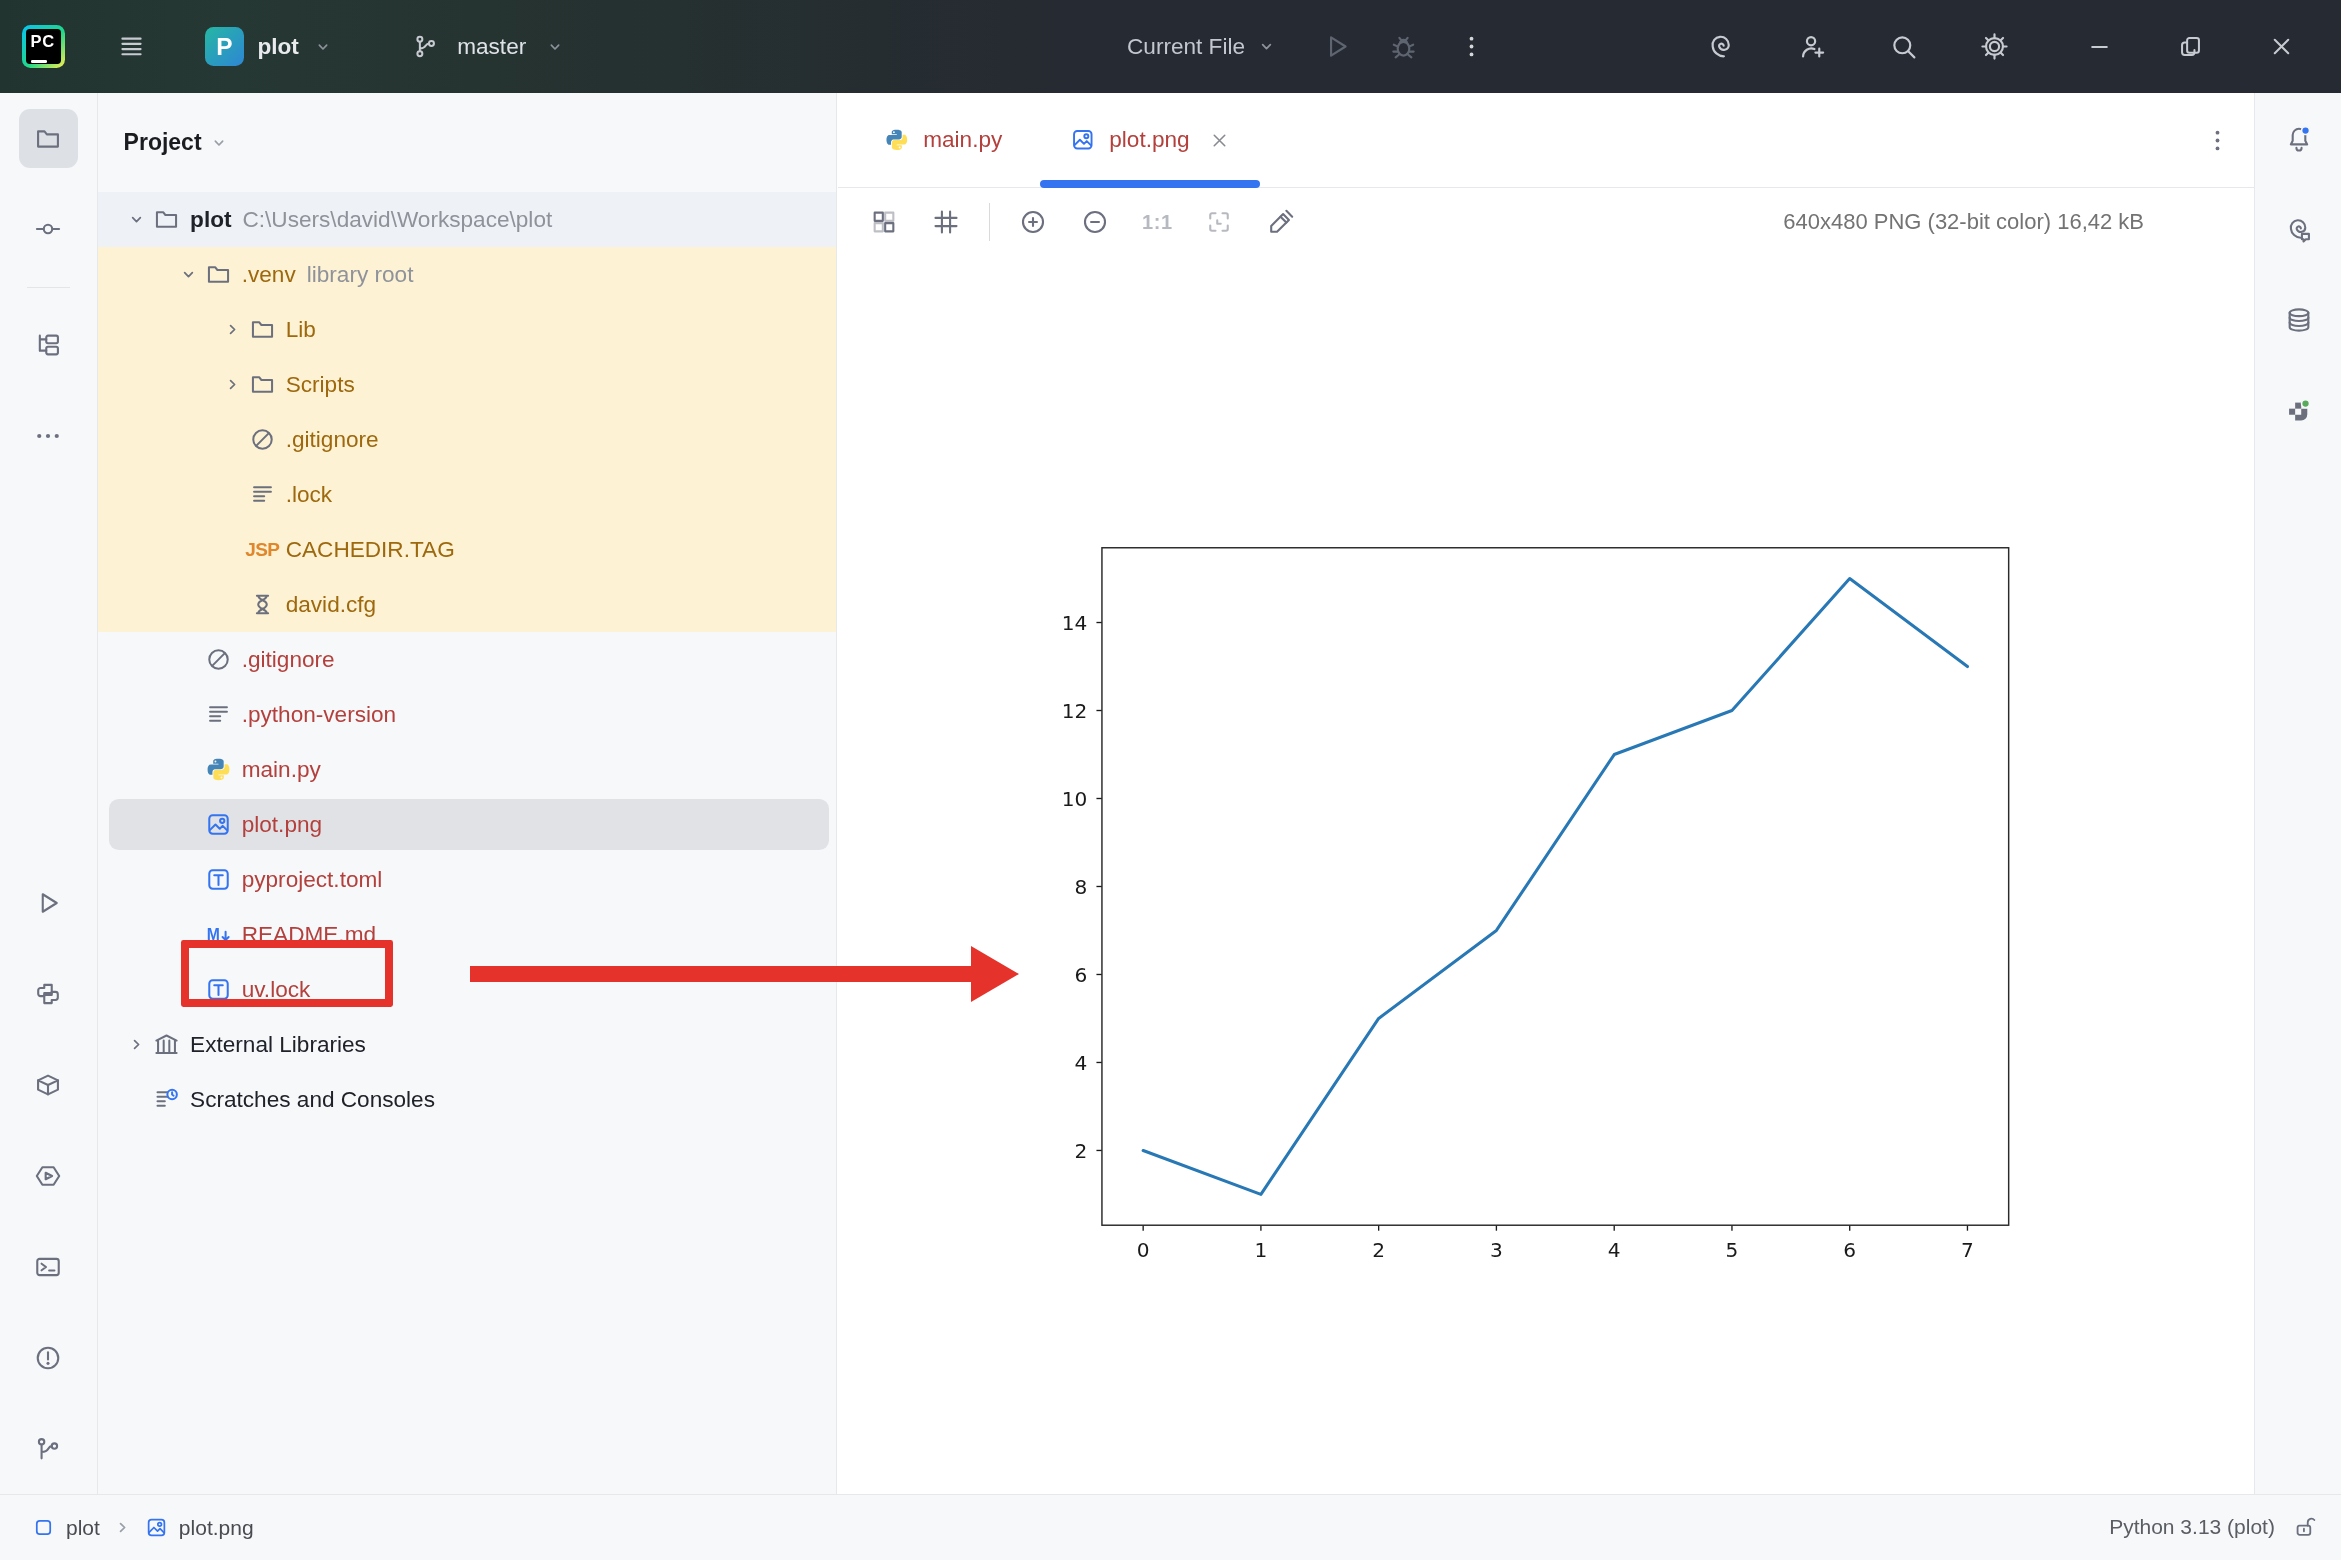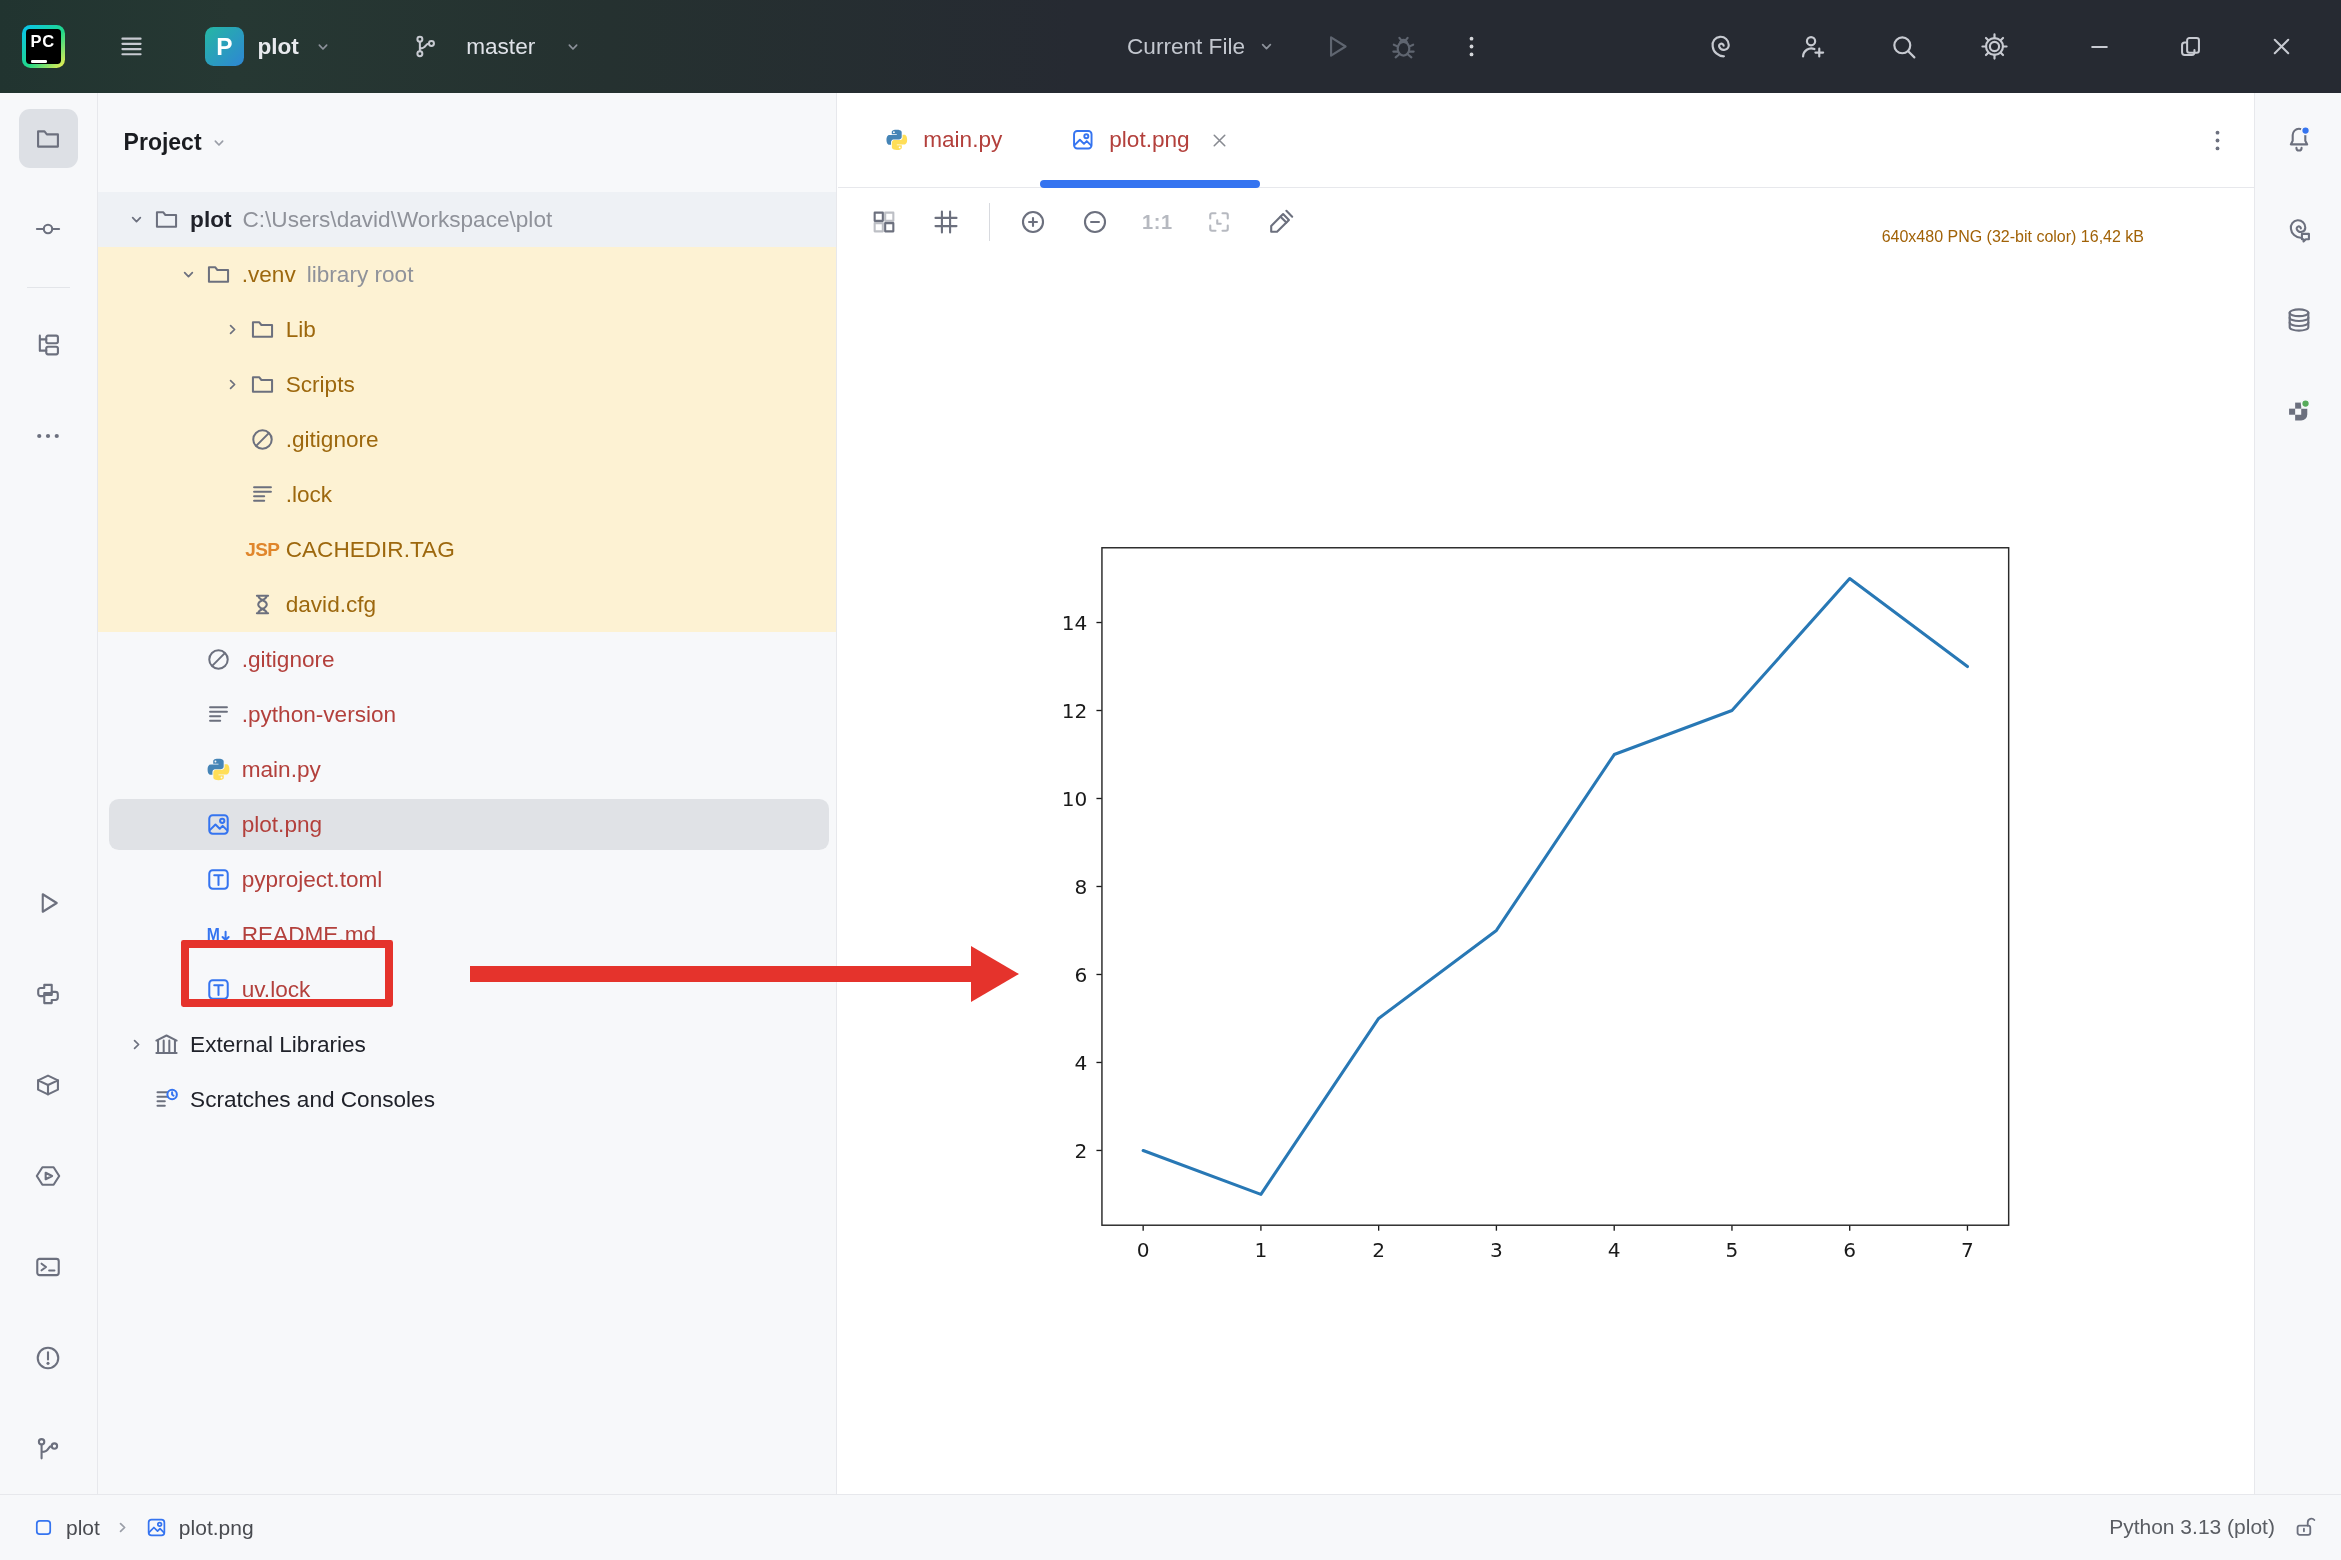--- a/index.html
+++ b/index.html
@@ -22,21 +22,21 @@
   .tbicon.dim{color:#8d929b}
   .tbicon.disabled{color:#5f6570}
   .i48{width:29px;height:29px}.i44{width:27px;height:27px}.i36{width:22px;height:22px}
   .tbtext{font-size:22.6px;color:#dfe2e8}
   .tbtext.strong{font-weight:600;color:#e8eaee}
   .tbtext.dim2{color:#c3c7cf}
   #hamburger{margin-left:52px}
   .projwidget{display:flex;align-items:center;margin-left:59px;gap:13.4px}
   .pbadge{width:39px;height:39px;border-radius:8.5px;background:linear-gradient(135deg,#25b7a4,#2e86d4);
     color:#fff;font-size:24.4px;font-weight:600;display:flex;align-items:center;justify-content:center}
-  .branchwidget{display:flex;align-items:center;margin-left:78px;gap:27px}
+  .branchwidget{display:flex;align-items:center;margin-left:78px;gap:18px}
   .runwidget{position:absolute;left:1127px;top:0;height:93px;display:flex;align-items:center}
   .runwidget .chev{margin-left:9.8px}
   .runwidget .rplay{margin-left:44px}
   .runwidget .rbug{margin-left:38px}
   .runwidget .rmore{margin-left:40px;color:#d4d6da}
   .tbright{position:absolute;right:14.6px;top:0;height:93px;display:flex;align-items:center}
   .tbbtn{width:91px;height:93px;display:flex;align-items:center;justify-content:center}
 
   
   #leftstripe{position:absolute;left:0;top:93px;width:98px;height:1402px;background:#f7f8fa;
@@ -84,22 +84,22 @@
   .tab .closex{width:21px;height:21px;color:#878a91;margin-left:6.1px}
   .tab.active::after{content:"";position:absolute;left:3.7px;right:3.7px;bottom:-1.2px;height:8px;
     border-radius:4.3px;background:#3574f0}
   #tab-more{position:absolute;right:18.3px;top:0;height:94px;width:37px;display:flex;align-items:center;
     justify-content:center;color:#6c707e}
   #imgtoolbar{position:absolute;left:0;top:95px;right:0;height:67px;display:flex;align-items:center;padding-left:32px}
   .tbarbtn{width:28px;height:28px;color:#6c707e;margin-right:34px}
   .tbarbtn.disabled{color:#b6b9c0}
   .tbardivider{width:1.2px;height:38px;background:#d8dadf;margin:0 29px 0 -4.9px}
   .oneone{font-size:20px;font-weight:600;letter-spacing:0.6px;line-height:28px}
-  #imginfo{position:absolute;top:116px;right:110px;height:55px;display:flex;align-items:center;
-    font-size:16px;color:#a16207}
+  #imginfo{position:absolute;top:101px;right:110px;height:55px;display:flex;align-items:center;
+    font-size:22px;color:#737373}
   #chart{position:absolute;left:168px;top:420px;width:1098px;height:811px}
   .tick{font-size:33px;fill:#1a1a1a;font-family:"DejaVu Sans","Liberation Sans",sans-serif}
 
   
   #rightstripe{position:absolute;left:2254px;top:93px;width:88px;height:1402px;background:#f7f8fa;
     border-left:1.2px solid #e7e8ec;box-sizing:border-box}
   #rightstripe .stripebtn{width:87px}
 
   
   #statusbar{position:absolute;left:0;top:1494px;width:2342px;height:66px;background:#f7f8fa;

